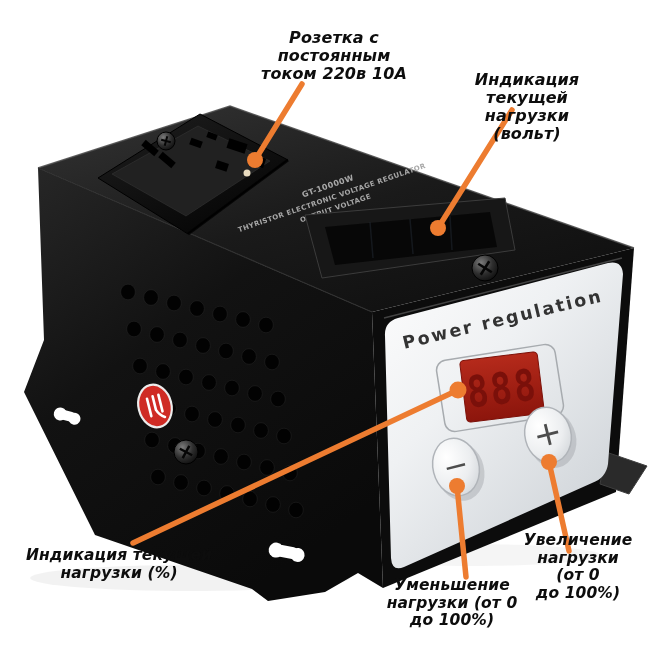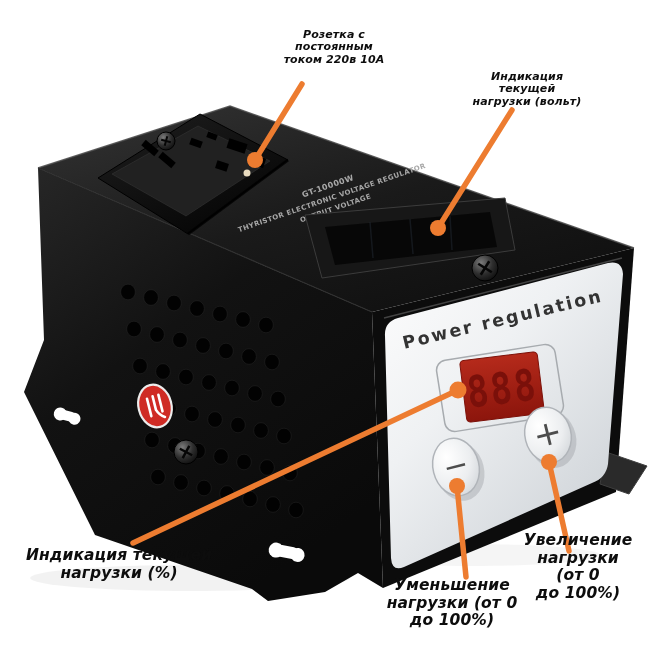--- a/index.html
+++ b/index.html
@@ -6,21 +6,21 @@
   .stage{
     position:relative;width:650px;height:650px;background:#fff;overflow:hidden;
     font-family:"DejaVu Sans", sans-serif;
   }
   .stage svg{position:absolute;left:0;top:0;}
   .callout{
     position:absolute;transform:translateX(-50%);
     text-align:center;font-weight:bold;font-style:italic;
     color:#0d0d0d;white-space:pre-line;line-height:1.13;letter-spacing:.1px;
   }
-  .fs-lg{font-size:11px;}
+  .fs-lg{font-size:16px;}
   .fs-sm{font-size:15.5px;}
   .accent-stroke{stroke:var(--accent-orange,#ED7C30);}
   .accent-fill{fill:var(--accent-orange,#ED7C30);}
   .led-digits{
     font-family:"DejaVu Sans Mono",monospace;font-weight:bold;
     fill:var(--led-digit,#7A100A);letter-spacing:2px;
   }
   .led-digits-bright{fill:var(--led-bright-segment,#E34A2D);}
   .panel-title{
     font-family:"DejaVu Sans",sans-serif;font-weight:bold;font-size:17.5px;

